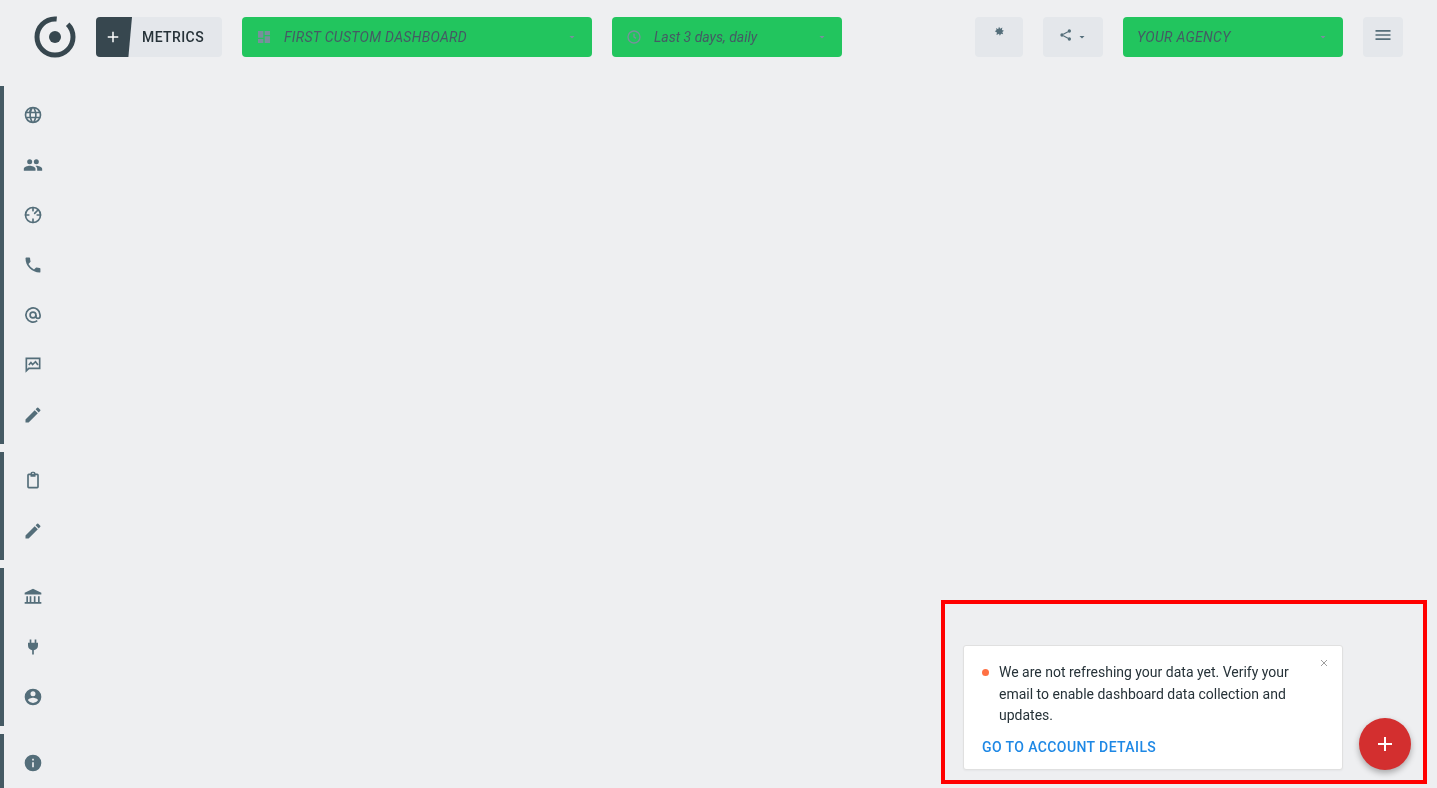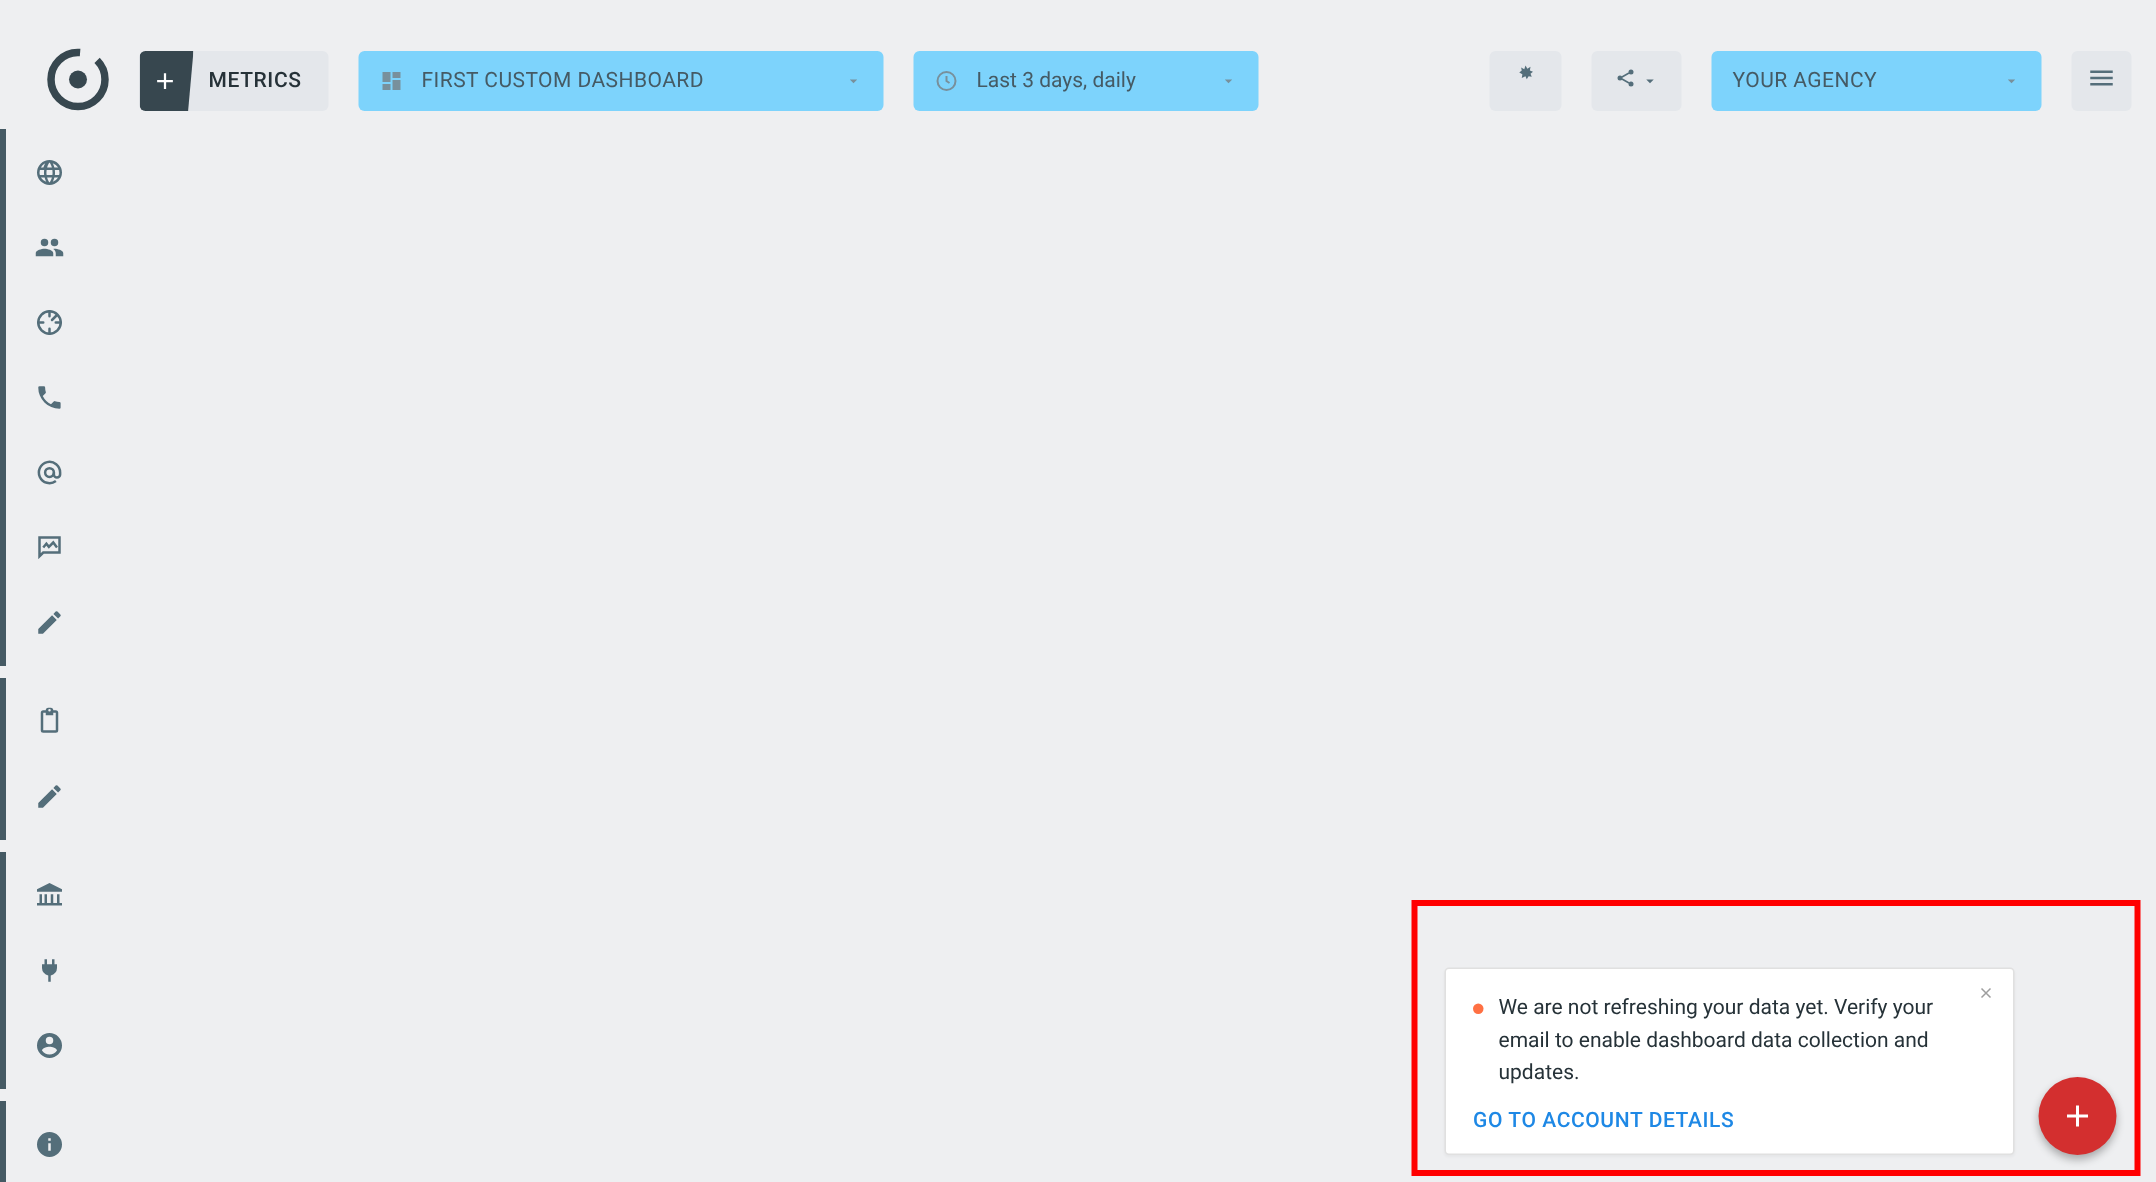--- a/index.html
+++ b/index.html
@@ -2,25 +2,25 @@
 <html><head>
 <meta charset="utf-8">
 <style>
   * { box-sizing: border-box; margin: 0; padding: 0; }
   html, body { width: 100%; height: 100%; font-family: -apple-system, BlinkMacSystemFont, "Segoe UI", Roboto, "Helvetica Neue", Arial, sans-serif; background: #eeeff1; color: #263238; }
   body { overflow: hidden; }
 
   
   .topbar {
     position: absolute;
-    top: 0; left: 15px; right: 0;
+    top: 0; left: 0; right: 0;
     height: 74px;
     display: flex;
-    align-items: flex-end;
-    padding: 0 16px;
+    align-items: center;
+    padding: 0 34px;
     gap: 20px;
   }
   .logo { width: 42px; height: 42px; display: flex; align-items: center; justify-content: center; }
   .logo svg { width: 42px; height: 42px; }
 
   .metrics-btn {
     display: flex; align-items: center;
     height: 40px;
     border-radius: 4px;
     overflow: hidden;
@@ -38,26 +38,27 @@
     padding: 0 18px 0 10px;
     font-size: 14px;
     font-weight: 500;
     letter-spacing: 0.4px;
     color: #263238;
   }
 
   .selector {
     display: flex; align-items: center;
     height: 40px;
-    background: #7dd3fc;
+    background: #22c55e;
     border-radius: 4px;
     padding: 0 14px;
     gap: 12px;
     color: #455A64;
     font-size: 14px;
+    font-style: italic;
   }
   .selector .sel-icon { color: #78909C; display: flex; }
   .selector .sel-text { flex: 1; }
   .selector .sel-caret { color: #78909C; display: flex; }
   .dashboard-selector { width: 350px; }
   .dashboard-selector .sel-text { letter-spacing: 0.3px; }
   .date-selector { width: 230px; }
 
   .topbar-spacer { flex: 1; }
 

